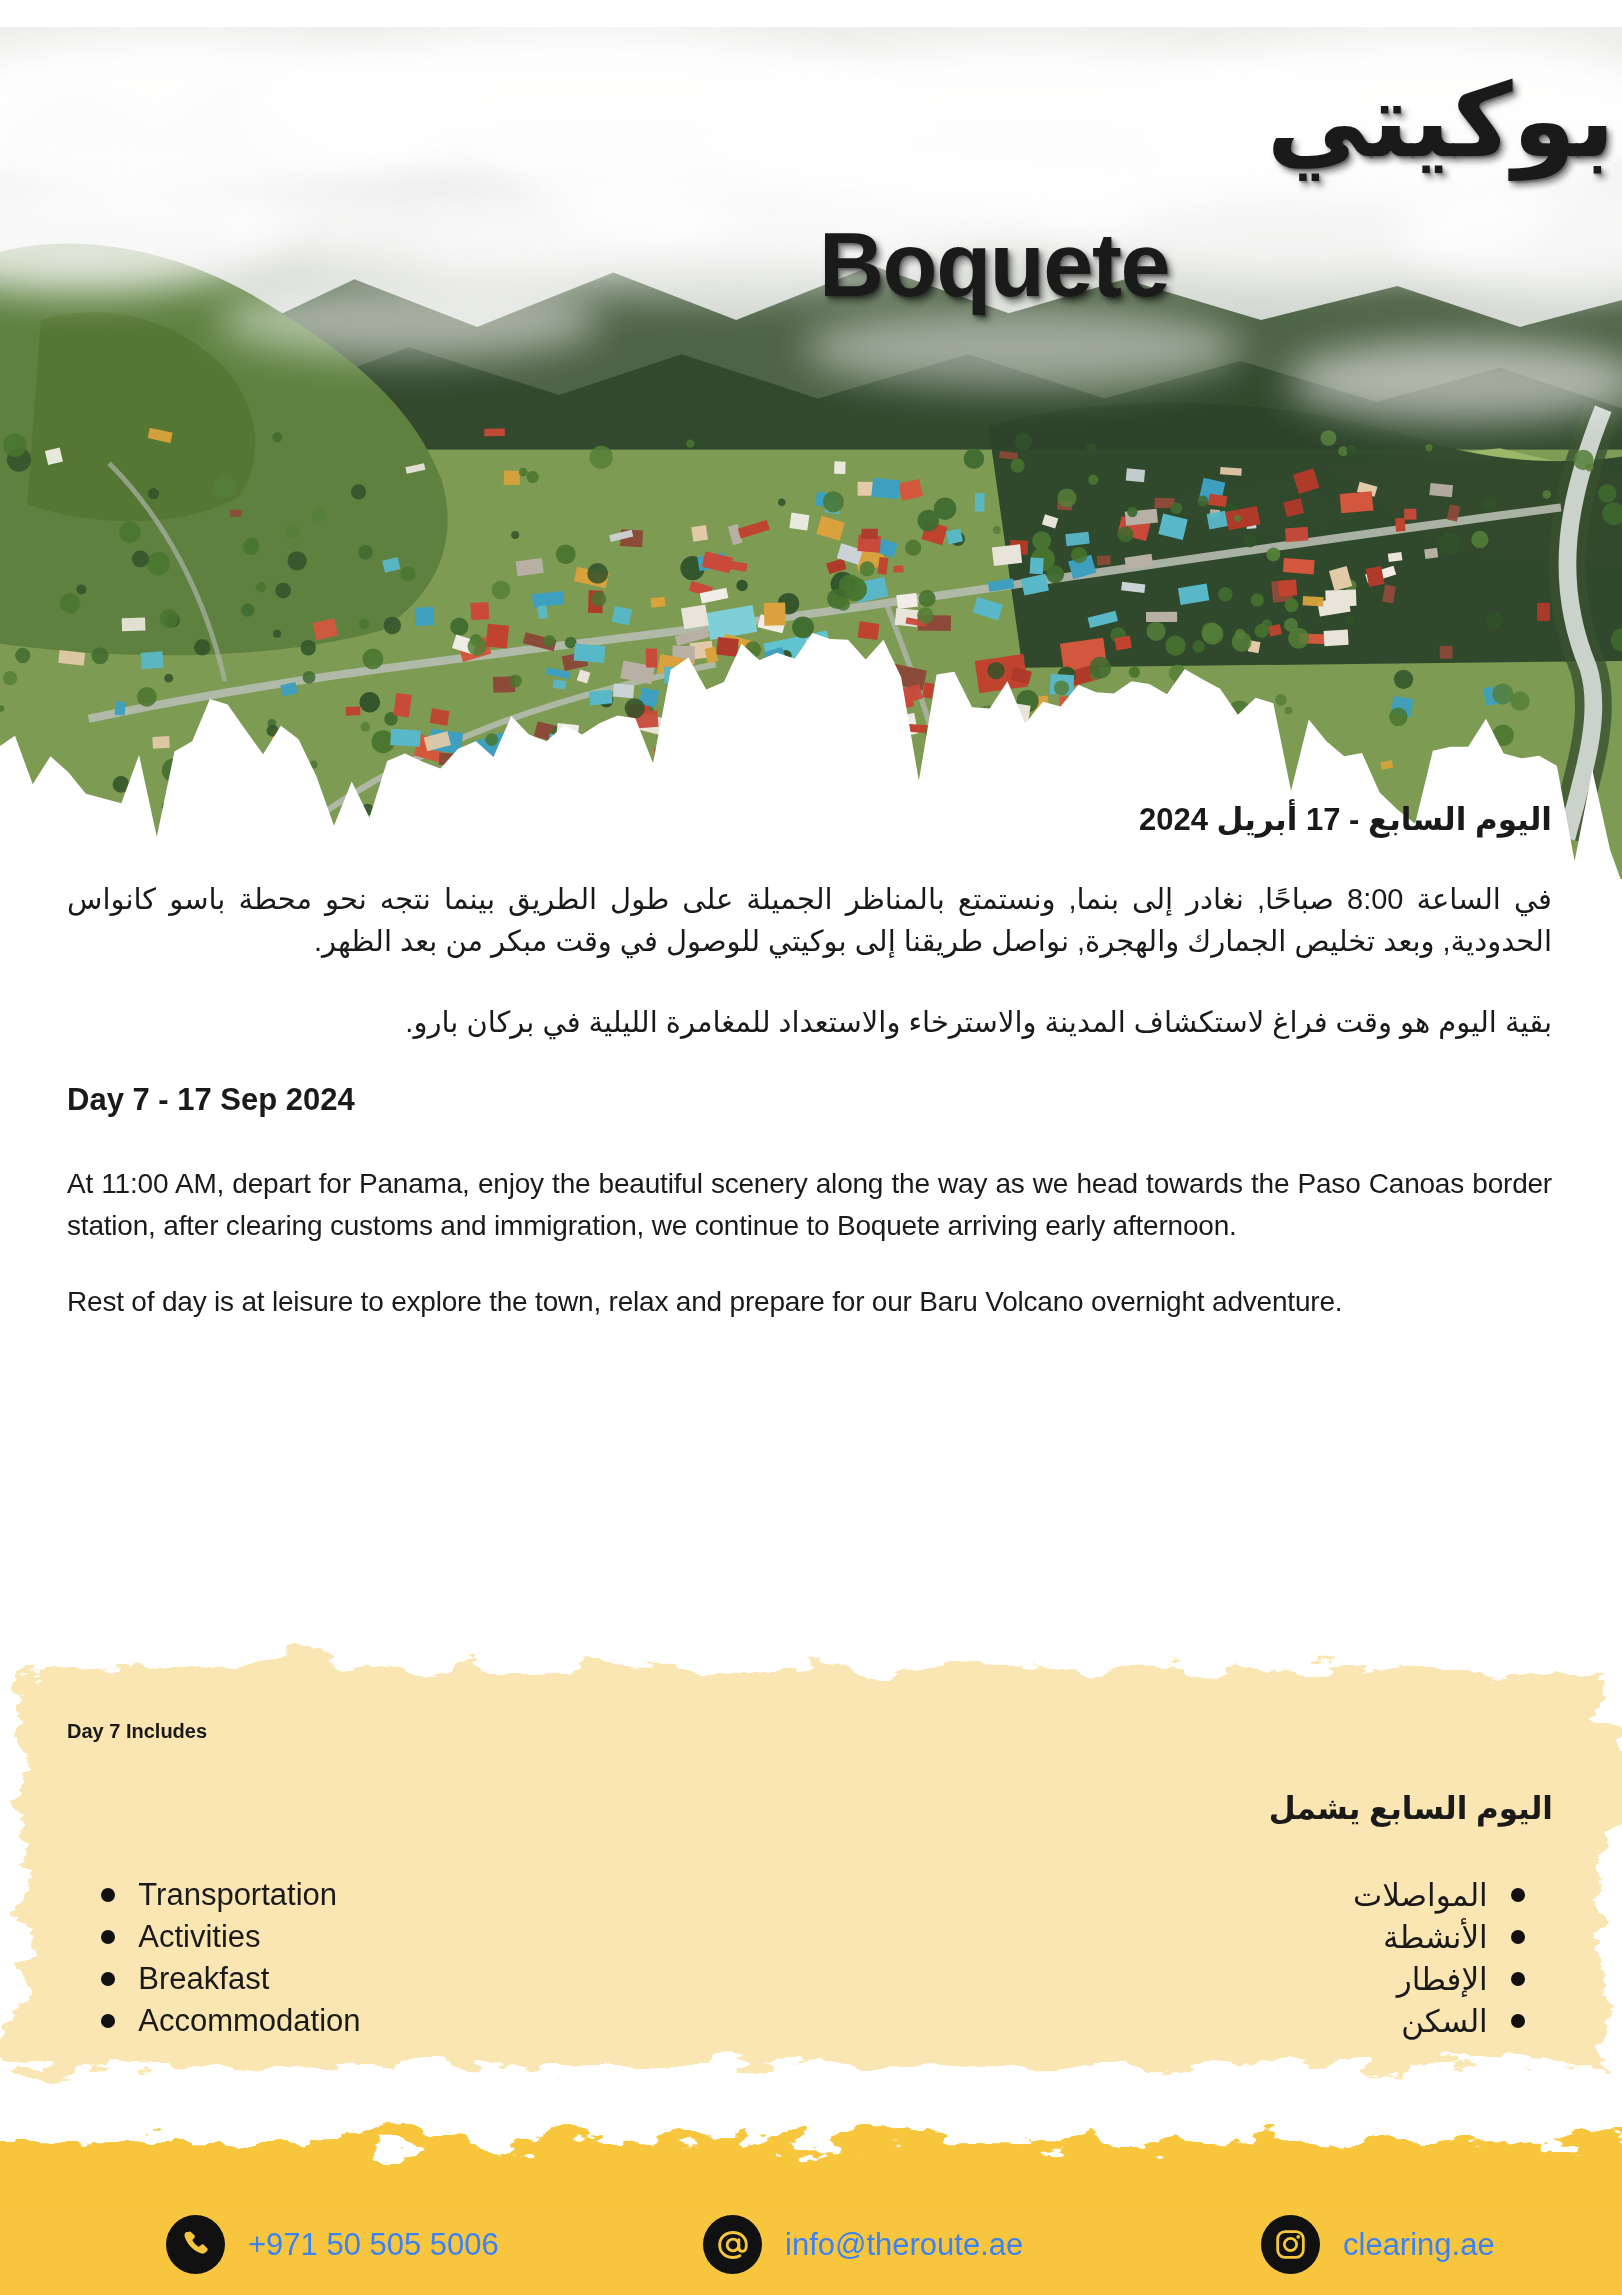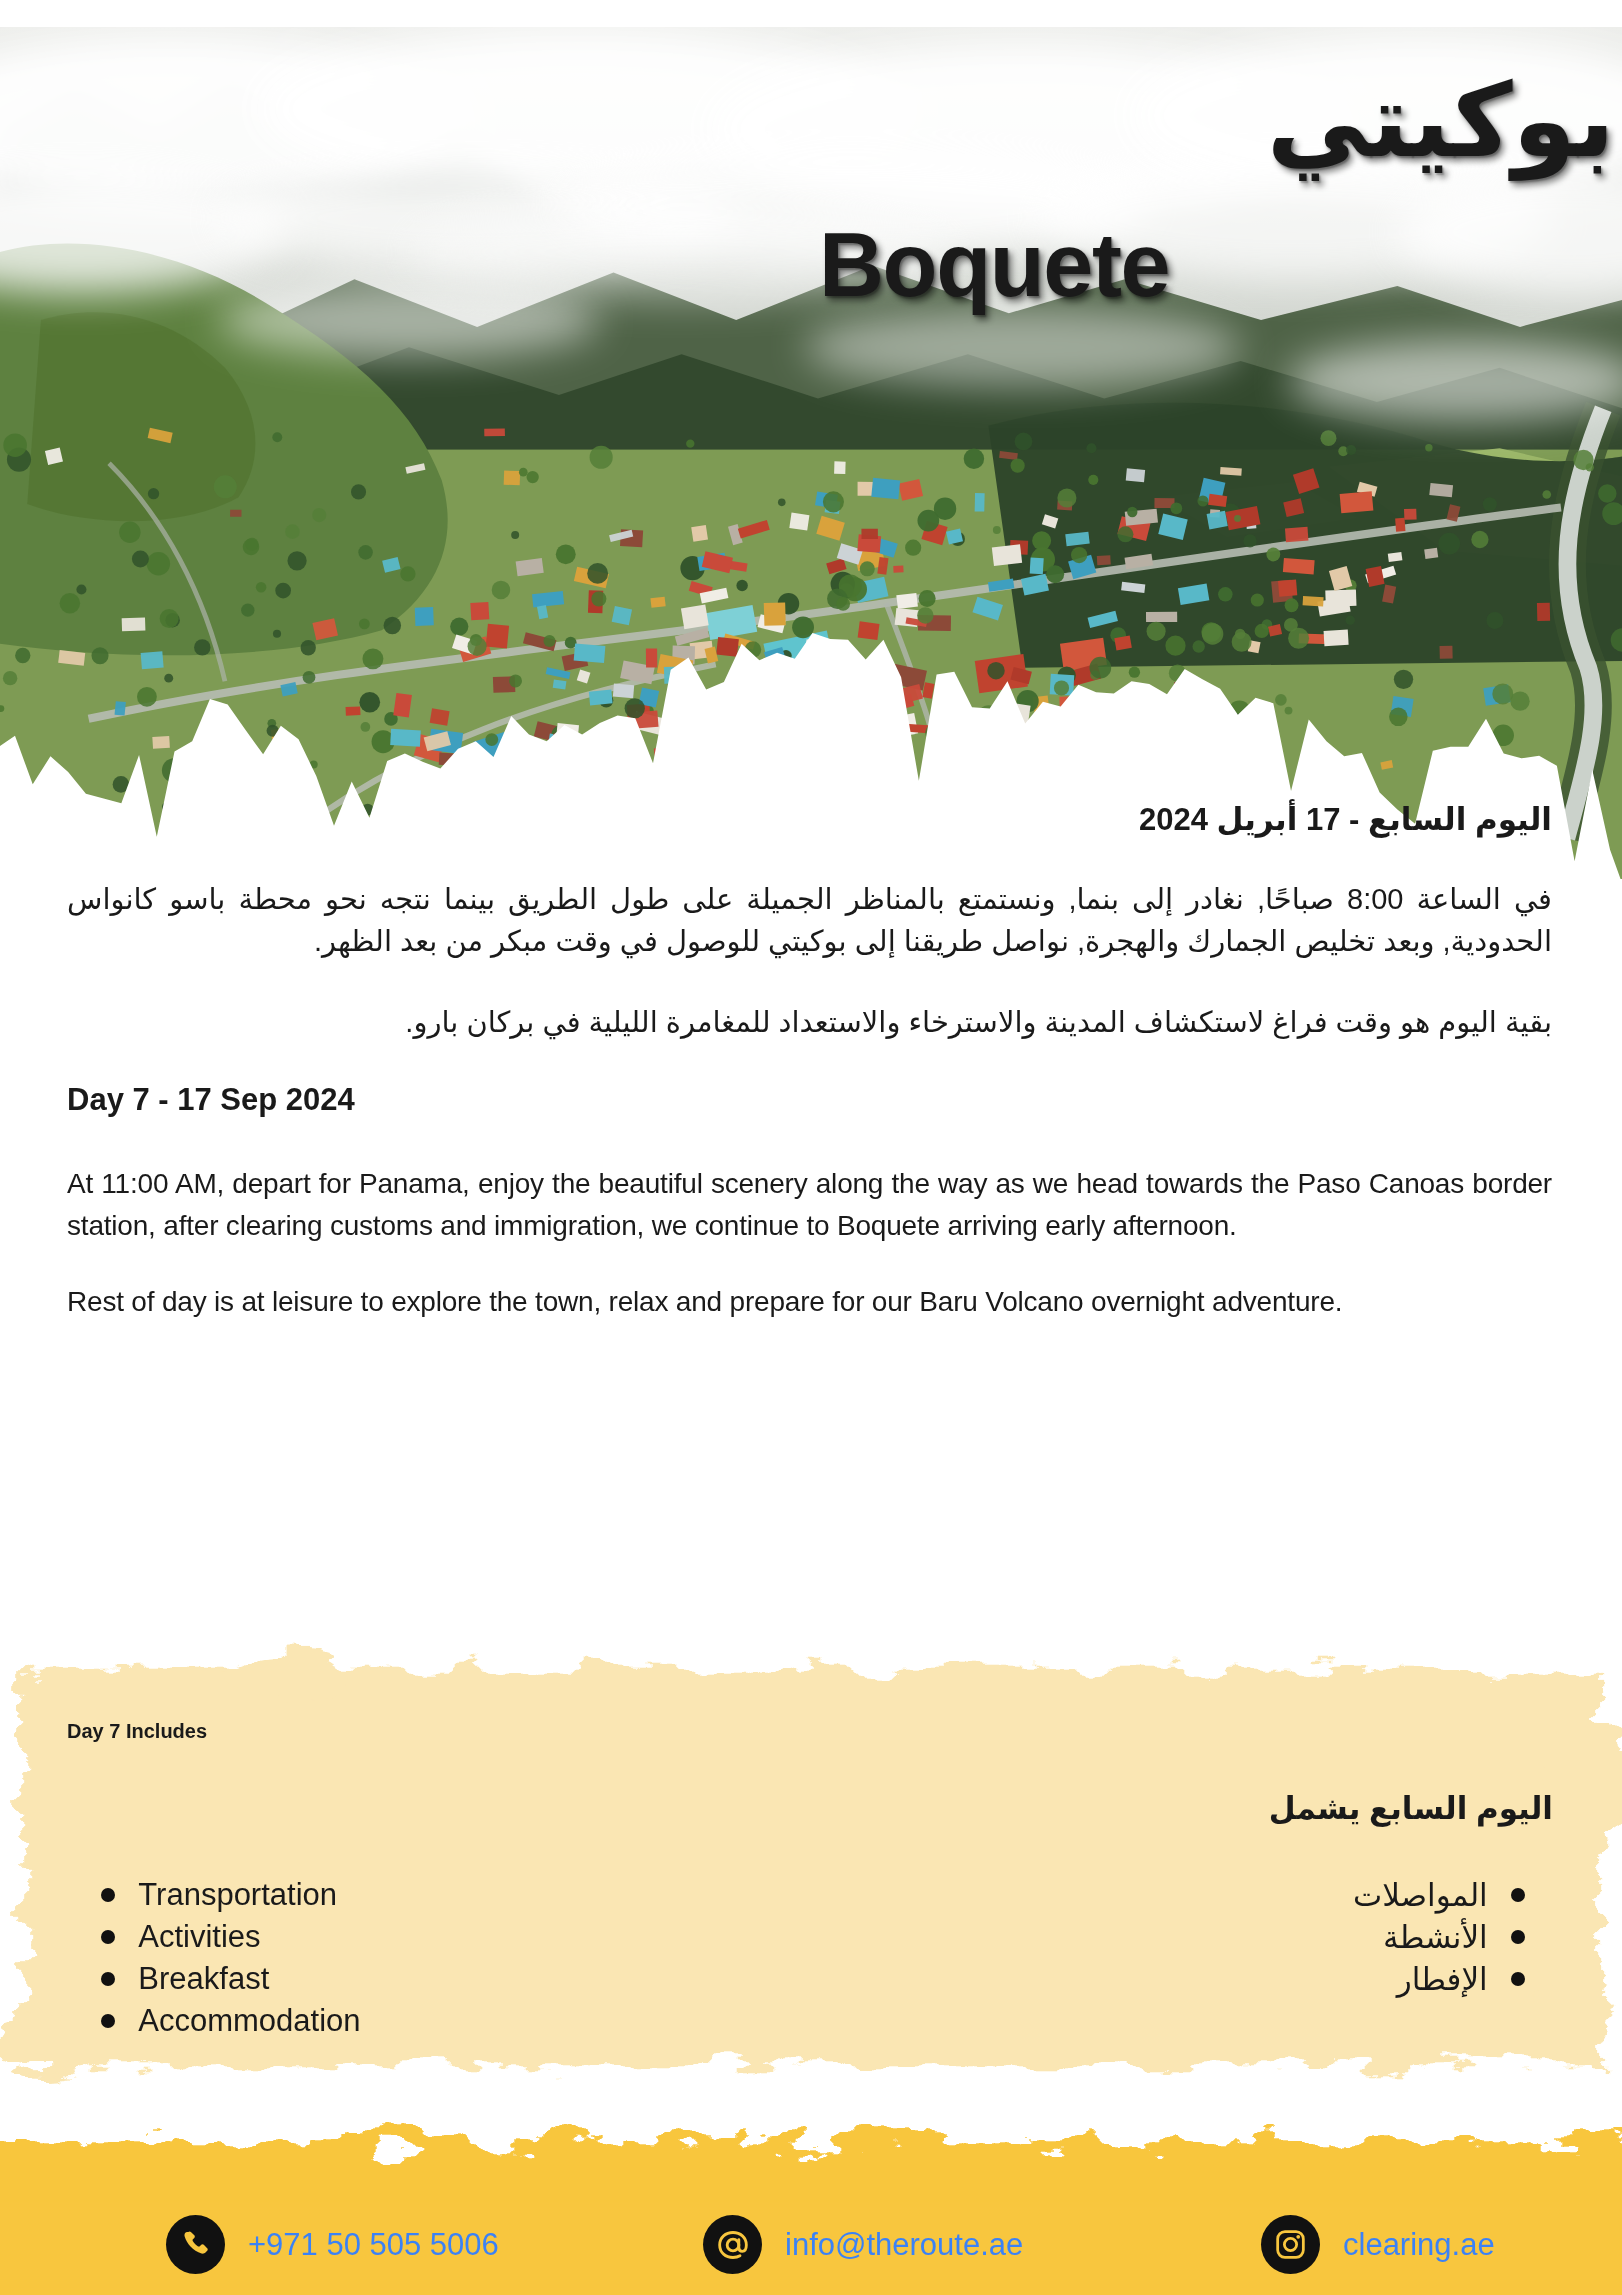--- a/index.html
+++ b/index.html
@@ -571,20 +571,24 @@
         <span>المواصلات</span>
       </li>
       <li>
         <span class="dot"></span>
         <span>الأنشطة</span>
       </li>
       <li>
         <span class="dot"></span>
         <span>الإفطار</span>
       </li>
+      <li>
+        <span class="dot"></span>
+        <span>السكن</span>
+      </li>
     </ul>
 
   <div class="footer-bg">
     <svg viewBox="0 0 2381 328" preserveAspectRatio="none">
       <defs>
         <filter id="brush2" x="-15%" y="-60%" width="130%" height="220%">
           <feTurbulence type="fractalNoise" baseFrequency="0.013 0.028" numOctaves="4" seed="23" result="n2"></feTurbulence>
           <feDisplacementMap in="SourceGraphic" in2="n2" scale="95" xChannelSelector="R" yChannelSelector="G"></feDisplacementMap>
         </filter>
       </defs>

